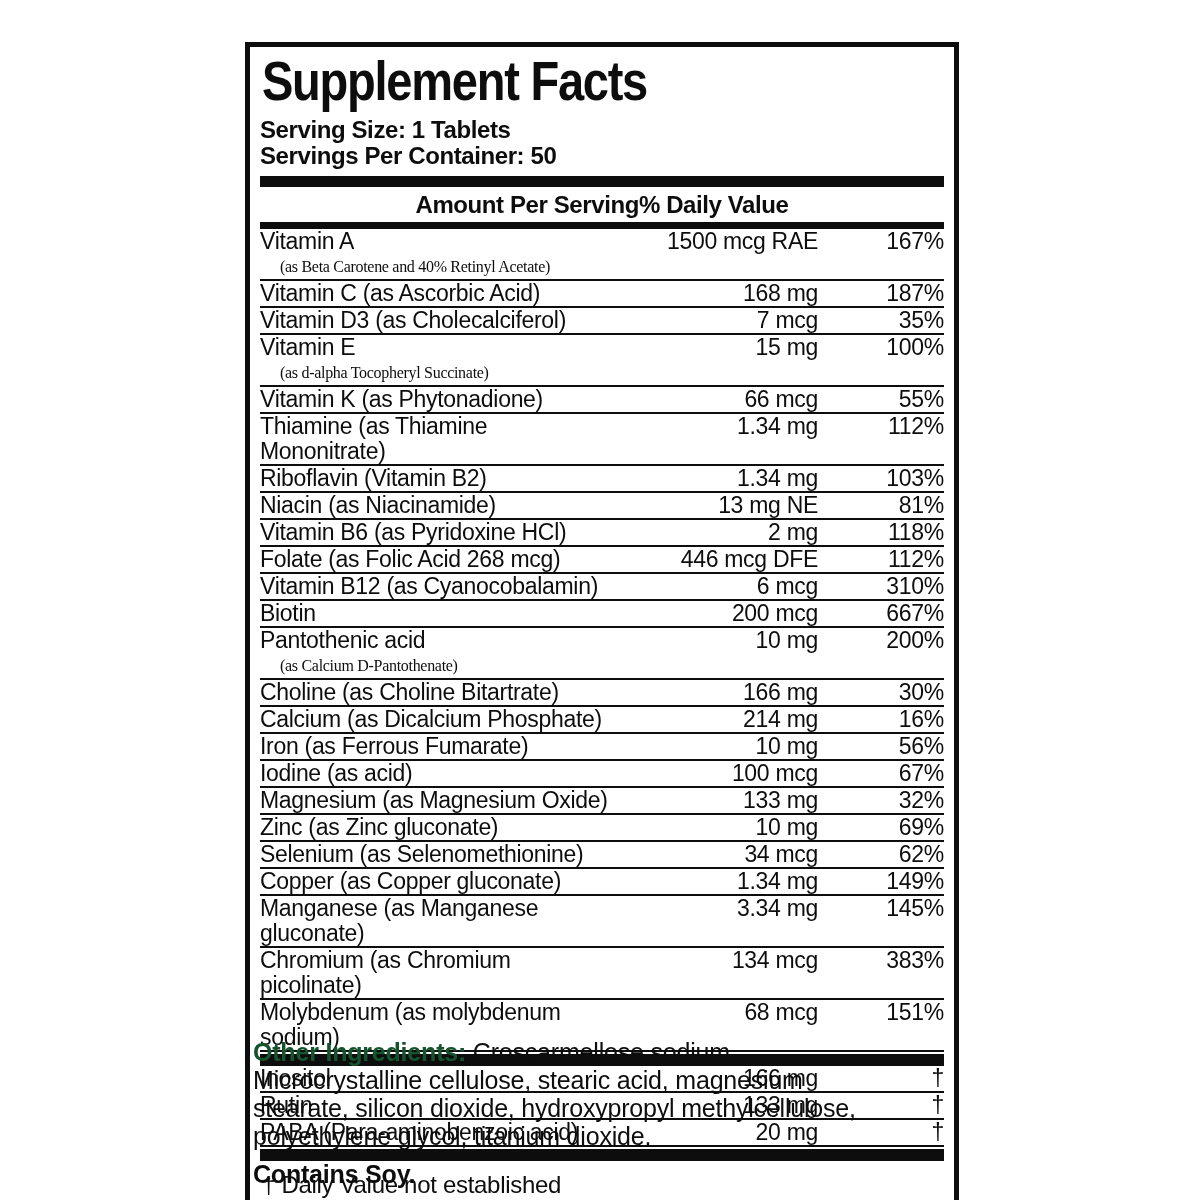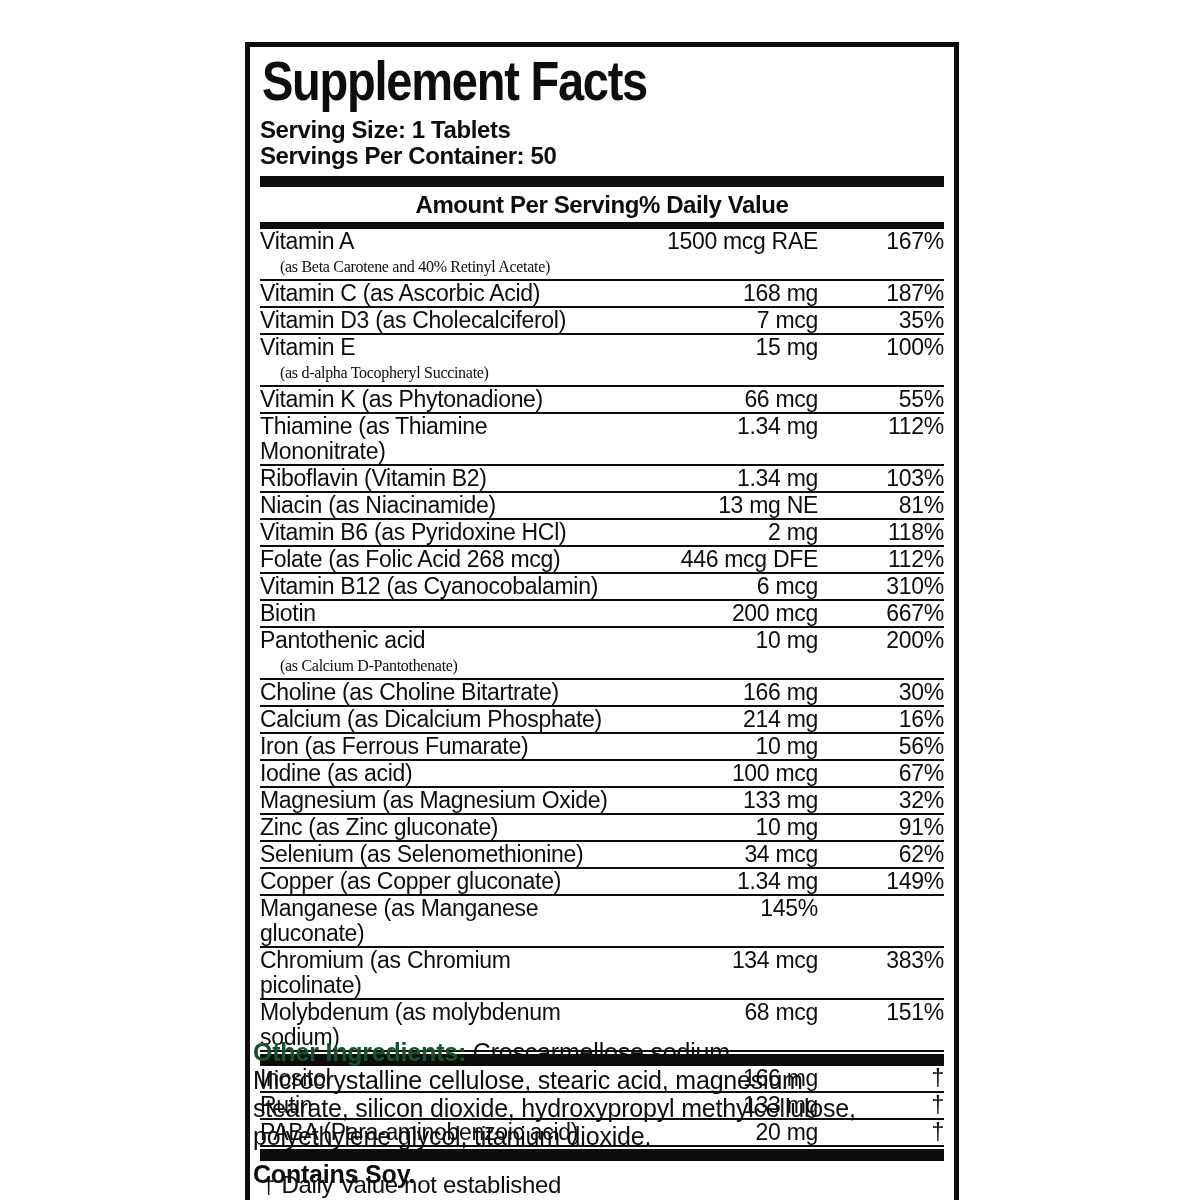--- a/index.html
+++ b/index.html
@@ -247,21 +247,21 @@
       <span class="cell-name">Magnesium (as Magnesium Oxide)</span>
       <span class="cell-amount">133 mg</span>
       <span class="cell-dv">32%</span>
     </div>
 
   </div>
       <div class="row">
     <div class="row-main">
       <span class="cell-name">Zinc (as Zinc gluconate)</span>
       <span class="cell-amount">10 mg</span>
-      <span class="cell-dv">91%</span>
+      <span class="cell-dv">69%</span>
     </div>
 
   </div>
       <div class="row">
     <div class="row-main">
       <span class="cell-name">Selenium (as Selenomethionine)</span>
       <span class="cell-amount">34 mcg</span>
       <span class="cell-dv">62%</span>
     </div>
 
@@ -270,20 +270,21 @@
     <div class="row-main">
       <span class="cell-name">Copper (as Copper gluconate)</span>
       <span class="cell-amount">1.34 mg</span>
       <span class="cell-dv">149%</span>
     </div>
 
   </div>
       <div class="row">
     <div class="row-main">
       <span class="cell-name">Manganese (as Manganese gluconate)</span>
+      <span class="cell-amount">3.34 mg</span>
       <span class="cell-dv">145%</span>
     </div>
 
   </div>
       <div class="row">
     <div class="row-main">
       <span class="cell-name">Chromium (as Chromium picolinate)</span>
       <span class="cell-amount">134 mcg</span>
       <span class="cell-dv">383%</span>
     </div>

